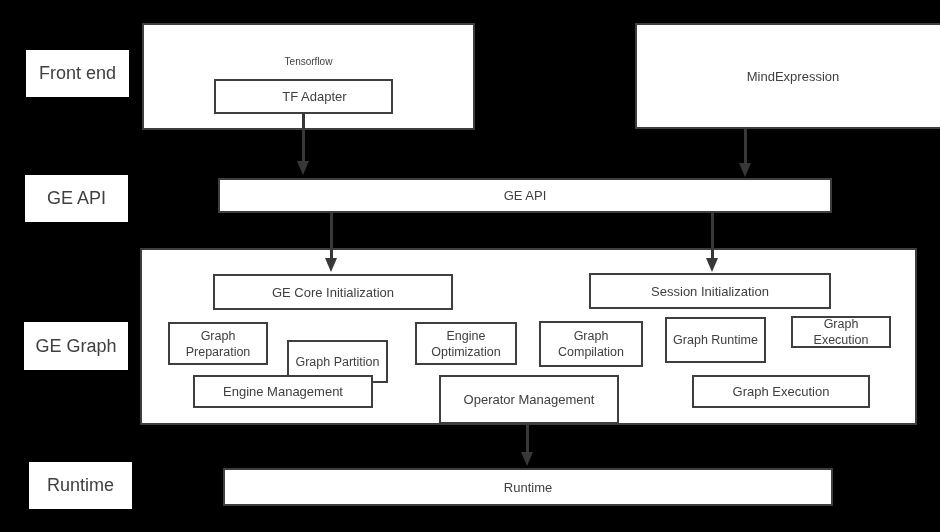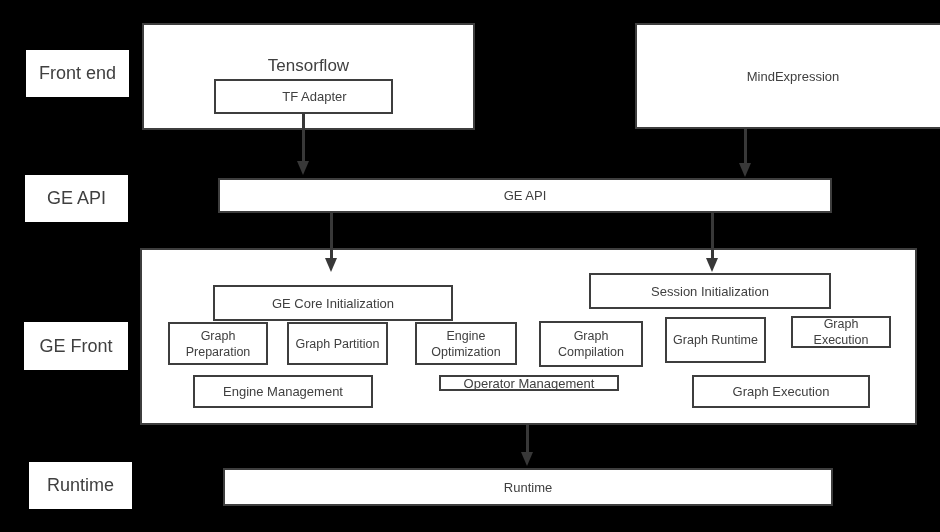--- a/index.html
+++ b/index.html
@@ -39,21 +39,21 @@
     font-size: 13px;
     text-align: center;
     color: var(--text-color);
   }
   .box--plain { display: block; }
   .tf-title {
     position: absolute;
     left: 0; right: 0;
     top: 31px;
     text-align: center;
-    font-size: 17px;
+    font-size: 10px;
   }
   .stage {
     font-size: 12.5px;
     line-height: 16px;
     padding: 0 6px;
   }
   .arrow { position: absolute; }
   .arrow-shaft {
     position: absolute;
     width: 3px;
@@ -67,69 +67,69 @@
     border-top: 14px solid var(--arrow-color);
   }
 </style>
 </head>
 <body>
 
 <div class="canvas">
 
   <div class="side-label" style="left:26px; top:50px; width:103px; height:47px;">Front end</div>
   <div class="side-label" style="left:25px; top:175px; width:103px; height:47px;">GE API</div>
-  <div class="side-label" style="left:24px; top:322px; width:104px; height:48px;">GE Front</div>
+  <div class="side-label" style="left:24px; top:322px; width:104px; height:48px;">GE Graph</div>
   <div class="side-label" style="left:29px; top:462px; width:103px; height:47px;">Runtime</div>
 
   <div class="box box--plain" style="left:142px; top:23px; width:333px; height:107px;">
     <div class="tf-title">Tensorflow</div>
   </div>
   <div class="box" style="left:214px; top:79px; width:179px; height:35px;padding-left:22px;">
     <span>TF Adapter</span>
   </div>
   <div class="box" style="left:587px; top:23px; width:316px; height:106px;margin-left:48px;">
     <span>MindExpression</span>
   </div>
 
   <div class="box" style="left:218px; top:178px; width:614px; height:35px;">
     <span>GE API</span>
   </div>
 
   <div class="box" style="left:140px; top:248px; width:777px; height:177px;"></div>
 
-  <div class="box" style="left:213px; top:274px; width:240px; height:36px;margin-top:11px;">
+  <div class="box" style="left:213px; top:274px; width:240px; height:36px;">
     <span>GE Core Initialization</span>
   </div>
   <div class="box" style="left:589px; top:273px; width:242px; height:36px;">
     <span>Session Initialization</span>
   </div>
 
   <div class="box stage" style="left:168px; top:322px; width:100px; height:43px;">
     <span>Graph Preparation</span>
   </div>
-  <div class="box stage" style="left:287px; top:322px; width:101px; height:43px;">
+  <div class="box stage" style="left:287px; top:340px; width:101px; height:43px;">
     <span>Graph Partition</span>
   </div>
   <div class="box stage" style="left:415px; top:322px; width:102px; height:43px;">
     <span>Engine Optimization</span>
   </div>
   <div class="box stage" style="left:539px; top:321px; width:104px; height:46px;">
     <span>Graph Compilation</span>
   </div>
   <div class="box stage" style="left:665px; top:317px; width:101px; height:46px;">
     <span>Graph Runtime</span>
   </div>
   <div class="box stage" style="left:791px; top:316px; width:100px; height:32px;">
     <span>Graph Execution</span>
   </div>
 
   <div class="box" style="left:193px; top:375px; width:180px; height:33px;">
     <span>Engine Management</span>
   </div>
-  <div class="box" style="left:439px; top:375px; width:180px; height:16px;">
+  <div class="box" style="left:439px; top:375px; width:180px; height:49px;">
     <span>Operator Management</span>
   </div>
   <div class="box" style="left:692px; top:375px; width:178px; height:33px;">
     <span>Graph Execution</span>
   </div>
 
   <div class="box" style="left:223px; top:468px; width:610px; height:38px;">
     <span>Runtime</span>
   </div>
 

